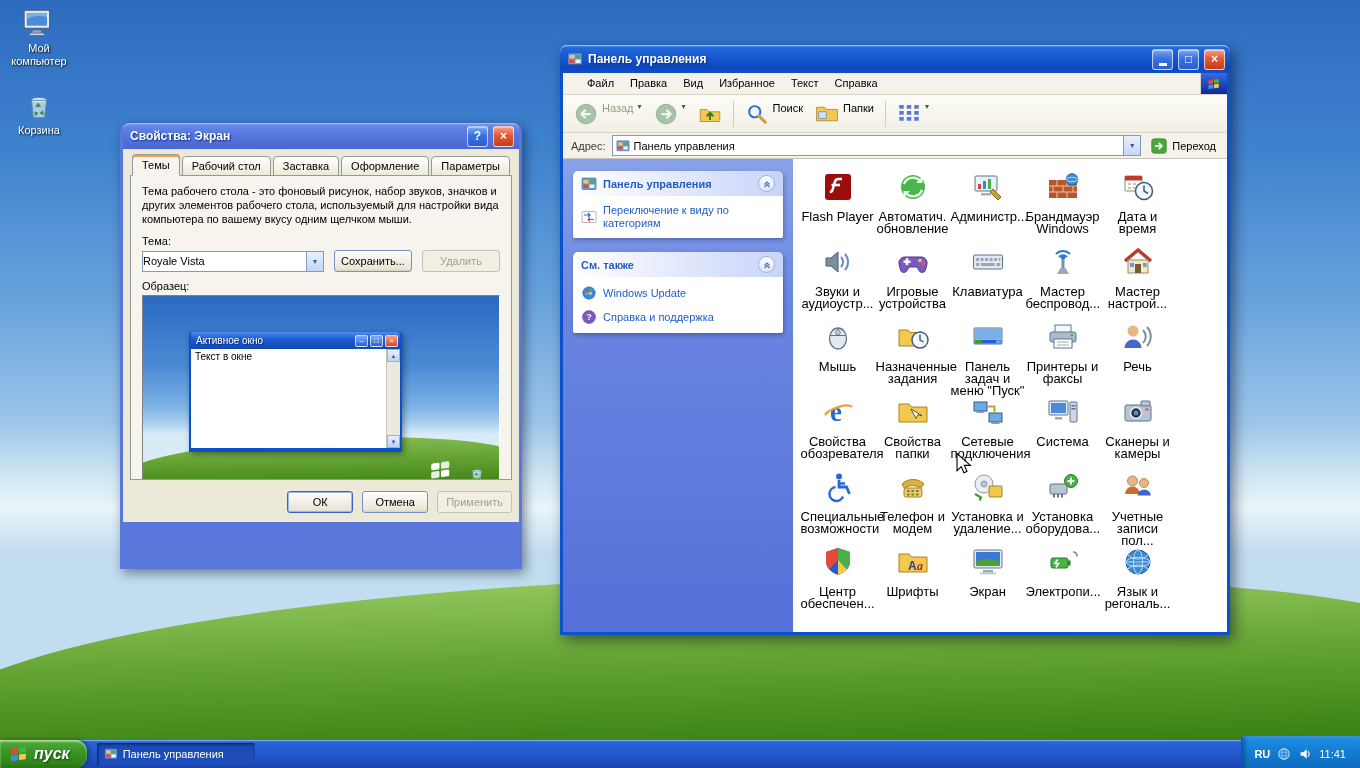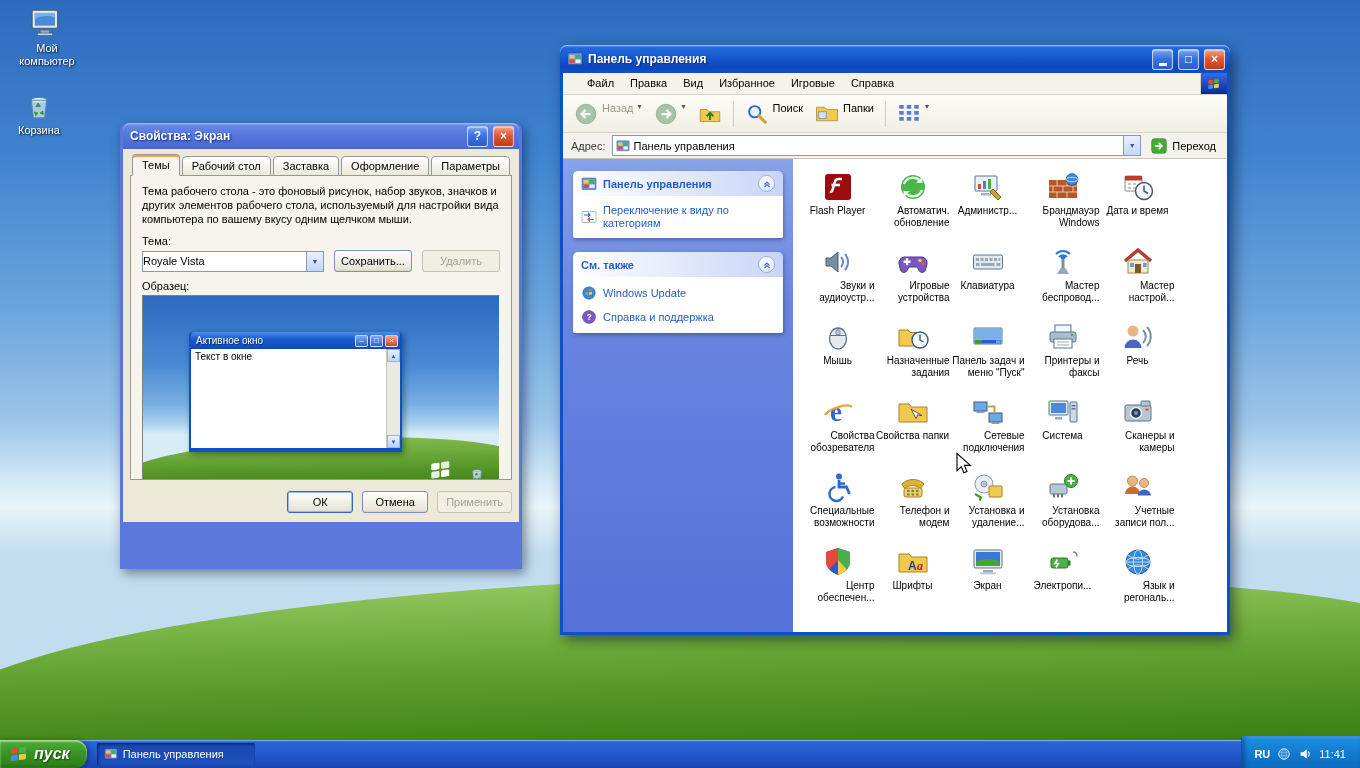--- a/index.html
+++ b/index.html
@@ -103,21 +103,21 @@
 .side-head-text{flex:1}
 .chev{width:17px;height:17px;border-radius:50%;background:linear-gradient(#fff,#dce6fc);border:1px solid #9ab0e0;
 display:flex;align-items:center;justify-content:center}
 .chev svg{width:10px;height:10px}
 .side-body{background:#fff;padding:8px;display:flex;flex-direction:column;gap:8px}
 .side-link{display:flex;gap:6px;align-items:center;color:#215dc6;cursor:pointer}
 .side-link-text{line-height:13px}
 .cp-content{flex:1;overflow:hidden}
 .cp-grid{display:grid;grid-template-columns:repeat(5,75px);padding:10px 0 0 7px}
 .cp-item{height:75px;display:flex;flex-direction:column;align-items:center;padding-top:2px;cursor:default}
-.cp-label{margin-top:2px;text-align:right;font-size:10px;line-height:12px;max-width:74px}
+.cp-label{margin-top:8px;text-align:center;font-size:13px;line-height:12px;max-width:74px}
 
 
 .taskbar{position:absolute;left:0;right:0;bottom:0;height:28px;display:flex;align-items:center;z-index:10;
 background:linear-gradient(180deg,#4a84e8 0%,#2a62d8 9%,#2458cc 50%,#1c48b8 90%,#1a44b0 100%);
 box-shadow:inset 0 1px 0 #7aa8f0}
 .start-btn{height:28px;display:flex;align-items:center;gap:5px;padding:0 17px 0 9px;cursor:pointer;
 background:linear-gradient(180deg,#8cd07a 0%,#4aa636 12%,#3a9424 45%,#2e8418 85%,#256e12 100%);
 border-radius:0 12px 12px 0;box-shadow:inset 0 1px 2px #b8e8a0,2px 0 5px rgba(0,0,0,.35);
 color:#fff;font-weight:bold;font-style:italic;font-size:16px;text-shadow:1px 1px 2px rgba(10,50,0,.8)}
 .task-item{margin-left:10px;height:23px;width:158px;display:flex;align-items:center;gap:5px;padding:0 7px;cursor:pointer;
@@ -128,21 +128,21 @@
 box-shadow:inset 3px 0 4px rgba(0,0,60,.3);border-left:1px solid #0a5aaa}
 .tray-lang{font-weight:bold}
 .cursor{position:absolute;left:952px;top:452px;z-index:30;pointer-events:none}
 </style>
 </head>
 <body>
 
 <div class="desktop">
   <div class="hill-back"></div>
 
-  <div class="desk-icon" style="left:8px;top:6px">
+  <div class="desk-icon" style="left:0;top:6px">
     <span class="svg-ico s34">
         <svg viewBox="0 0 32 32" preserveAspectRatio="xMidYMid meet">
           <rect x="2" y="4" width="24" height="17" rx="1.5" fill="#e4e9ef" stroke="#4a5e72"></rect>
           <rect x="4.5" y="6.5" width="19" height="12" fill="#4a8ad6"></rect>
           <path d="M4.5 6.5h19v4c-7-2-14-1-19 2z" fill="#7ab0e8"></path>
           <rect x="10" y="23" width="8" height="2.5" fill="#9aa8b8"></rect>
           <rect x="7" y="25.5" width="14" height="2.2" fill="#cfd8e2" stroke="#4a5e72" stroke-width=".6"></rect>
         </svg>
       </span>
     <span class="desk-label">Мой компьютер</span>
@@ -247,21 +247,21 @@
     <span class="tb-btn">□</span>
     <span class="tb-btn close">×</span>
   </div>
   <div class="cp-frame">
     <div class="menubar">
       <div class="menu-items" id="cp-menu">
           <span class="menu-item">Файл</span>
           <span class="menu-item">Правка</span>
           <span class="menu-item">Вид</span>
           <span class="menu-item">Избранное</span>
-          <span class="menu-item">Игровые</span>
+          <span class="menu-item">Текст</span>
           <span class="menu-item">Справка</span>
         </div>
       <span class="menu-logo">
         <span class="svg-ico s14">
             <svg viewBox="0 0 32 32" preserveAspectRatio="xMidYMid meet">
               <g transform="skewY(-8) translate(0,3)">
                 <rect x="3" y="5" width="11" height="9" rx="1.5" fill="#e44a3a"></rect>
                 <rect x="16" y="5" width="11" height="9" rx="1.5" fill="#4ab04a"></rect>
                 <rect x="3" y="16" width="11" height="9" rx="1.5" fill="#4a8ae8"></rect>
                 <rect x="16" y="16" width="11" height="9" rx="1.5" fill="#f2c94c"></rect>

